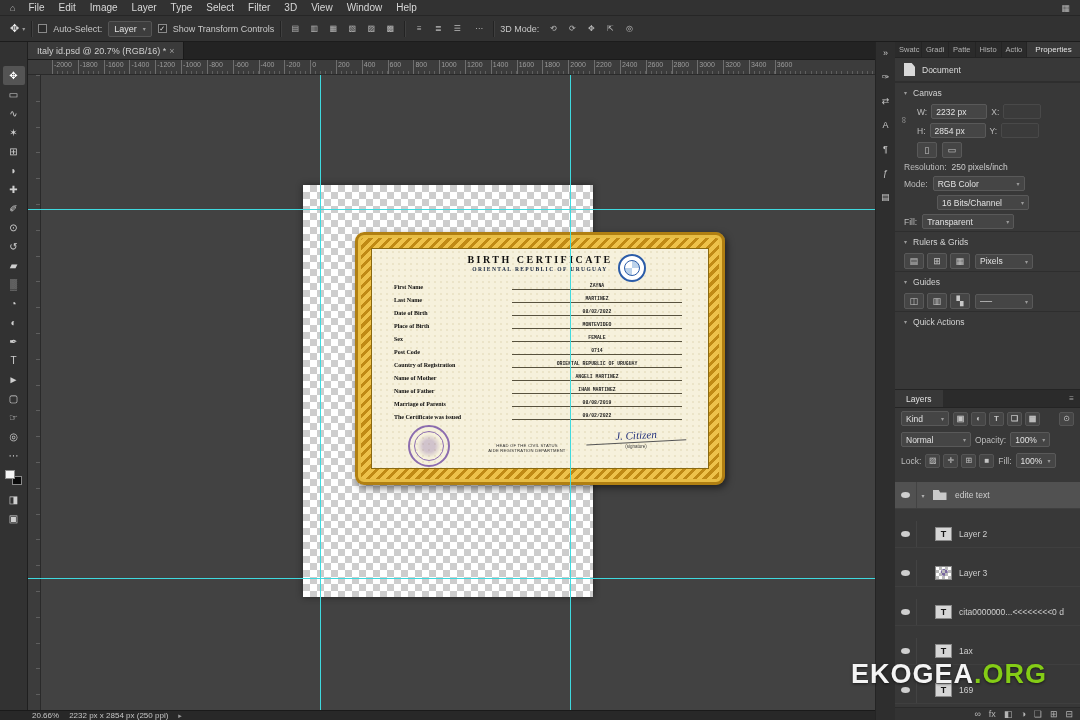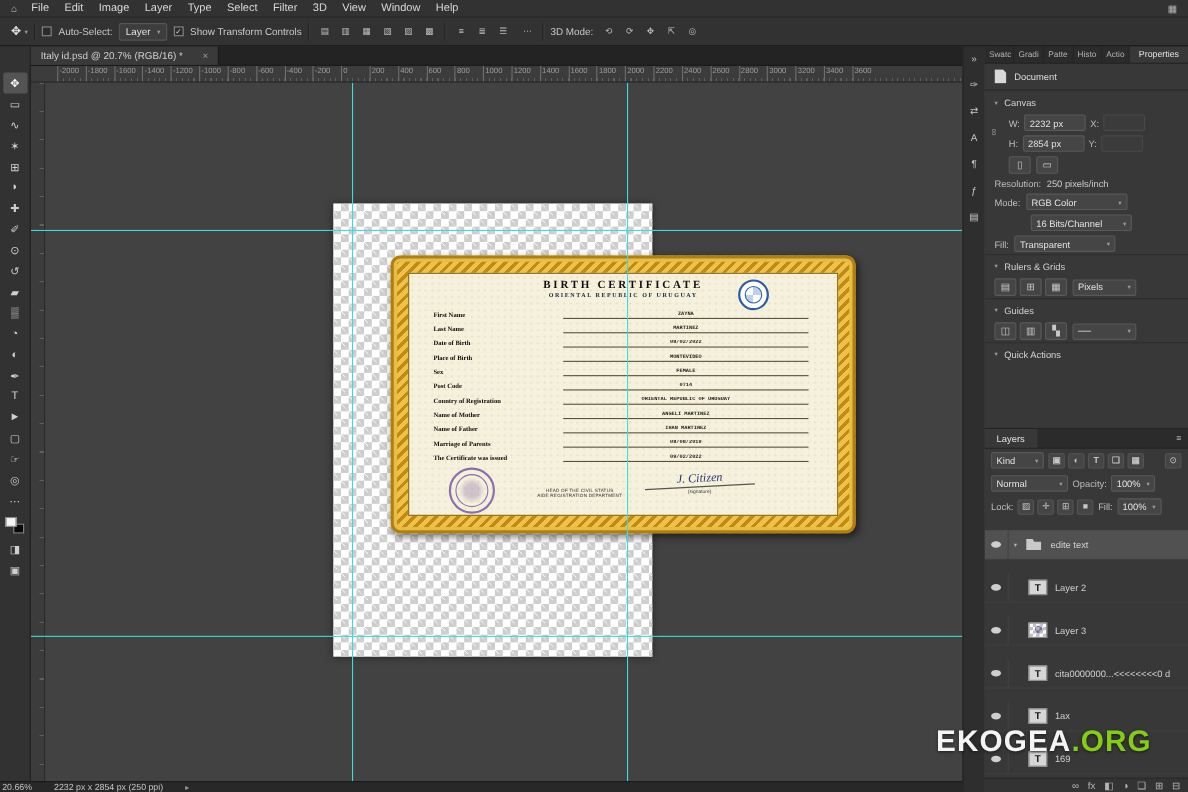--- a/index.html
+++ b/index.html
@@ -20,21 +20,21 @@
   .tool-current{font-size:11px;color:#e6e6e6;}
   .mini-caret{font-size:6px;color:#9a9a9a;margin-left:-3px;}
   .checkbox{width:9px;height:9px;border:1px solid #8a8a8a;background:#2b2b2b;display:inline-flex;align-items:center;justify-content:center;font-size:7px;color:#ddd;flex:none;}
   .dropdown{display:inline-flex;align-items:center;gap:6px;background:#3d3d3d;border:1px solid #555;border-radius:2px;height:16px;padding:0 5px;color:#e0e0e0;}
   .dd-caret{font-size:6px;color:#9a9a9a;}
   .icon-group{display:flex;gap:3px;}
   .icon-btn{display:inline-flex;align-items:center;justify-content:center;width:16px;height:15px;color:#bdbdbd;font-size:8px;border-radius:2px;}
 
   
   .tabbar{position:absolute;left:28px;top:42px;width:847px;height:18px;background:#232323;border-bottom:1px solid #1a1a1a;display:flex;z-index:10;}
-  .doc-tab{display:flex;align-items:center;gap:18px;height:100%;padding:0 9px;background:#3a3a3a;color:#cfcfcf;font-size:9px;border-right:1px solid #1a1a1a;white-space:nowrap;}
+  .doc-tab{display:flex;align-items:center;gap:3px;height:100%;padding:0 9px;background:#3a3a3a;color:#cfcfcf;font-size:9px;border-right:1px solid #1a1a1a;white-space:nowrap;}
   .doc-tab .close{color:#9a9a9a;font-size:9px;}
 
   
   .toolbar{position:absolute;left:0;top:42px;width:28px;height:668px;background:#323232;border-right:1px solid #1f1f1f;display:flex;flex-direction:column;align-items:center;padding-top:24px;z-index:10;}
   .tools{display:flex;flex-direction:column;align-items:center;}
   .tool{width:22px;height:19px;display:flex;align-items:center;justify-content:center;color:#cfcfcf;font-size:10px;border-radius:2px;}
   .tool.selected{background:#545454;color:#fff;}
   .swatches{position:relative;width:17px;height:15px;margin:5px 0;}
   .swatch-bg{position:absolute;right:0;bottom:0;width:10px;height:9px;background:#0a0a0a;border:1px solid #8a8a8a;}
   .swatch-fg{position:absolute;left:0;top:0;width:10px;height:9px;background:#f5f5f5;border:1px solid #8a8a8a;}
@@ -49,21 +49,21 @@
   .canvas{position:absolute;left:28px;top:75px;width:847px;height:635px;background:#424242;overflow:hidden;z-index:5;}
   .vruler{position:absolute;left:0;top:0;bottom:0;width:13px;background:#3c3c3c;border-right:1px solid #2a2a2a;
     background-image:repeating-linear-gradient(to bottom,#5f5f5f 0 1px,transparent 1px 25.8px);background-size:4px 100%;background-repeat:no-repeat;background-position:right 0;}
   .doc{position:absolute;left:275px;top:110px;width:290px;height:412px;background-color:#fff;
     background-image:linear-gradient(45deg,#cdcdcd 25%,transparent 25%,transparent 75%,#cdcdcd 75%),linear-gradient(45deg,#cdcdcd 25%,transparent 25%,transparent 75%,#cdcdcd 75%);
     background-size:14px 14px;background-position:0 0,7px 7px;box-shadow:0 0 7px rgba(0,0,0,.45);}
   .guide-v{position:absolute;top:0;bottom:0;width:1px;background:#3fd9de;z-index:6;}
   .guide-h{position:absolute;left:0;right:0;height:1px;background:#3fd9de;z-index:6;}
 
   
-  .cert{position:absolute;left:327px;top:157px;width:423px;height:253px;z-index:4;border-radius:9px;
+  .cert{position:absolute;left:327px;top:157px;width:370px;height:253px;z-index:4;border-radius:9px;
     background-color:#dda928;background-image:repeating-linear-gradient(135deg,#c08a14 0 3px,#eec24a 3px 7px);
     box-shadow:inset 0 0 0 3px #b07f12,inset 0 0 0 6px #e8bd44,2px 3px 7px rgba(0,0,0,.5);}
   .cert-inner{position:absolute;inset:16px;background:#f6f1dc;border:1px solid #8a6a10;
     background-image:radial-gradient(rgba(170,150,80,.14) 1px,transparent 1px);background-size:6px 6px;}
   .cert-title{margin-top:5px;text-align:center;font-family:"Liberation Serif",serif;font-weight:bold;font-size:10px;letter-spacing:2.5px;color:#101010;}
   .cert-subtitle{text-align:center;font-family:"Liberation Serif",serif;font-weight:bold;font-size:5.5px;letter-spacing:1.4px;color:#15243f;margin-top:1px;}
   .cert-emblem{position:absolute;right:62px;top:5px;width:28px;height:28px;border-radius:50%;border:2px solid #2b5ca8;background:#fff;display:flex;align-items:center;justify-content:center;}
   .emb-core{width:16px;height:16px;border-radius:50%;border:1px solid #2b5ca8;
     background:conic-gradient(#bcd2ea 0 90deg,#fff 90deg 180deg,#bcd2ea 180deg 270deg,#fff 270deg 360deg);}
   .cert-fields{margin:5px 26px 0 22px;}
@@ -71,21 +71,21 @@
   .cert-label{width:118px;font-family:"Liberation Serif",serif;font-weight:bold;font-size:6px;color:#0a0a0a;white-space:nowrap;}
   .cert-value{flex:1;border-bottom:1px solid #58523e;text-align:center;font-family:"Liberation Mono","DejaVu Sans Mono",monospace;font-weight:bold;font-size:4.8px;color:#1c1c1c;padding-bottom:1px;white-space:nowrap;overflow:hidden;}
   .cert-stamp{position:absolute;left:36px;top:176px;width:42px;height:42px;border:2px solid #7a57a8;border-radius:50%;opacity:.85;}
   .cert-stamp::after{content:"";position:absolute;inset:4px;border:1px solid #7a57a8;border-radius:50%;background:radial-gradient(circle,rgba(122,87,168,.35) 0 30%,transparent 60%);}
   .cert-office{position:absolute;left:100px;top:194px;width:110px;text-align:center;font-size:4.2px;color:#2e2e2e;letter-spacing:.2px;line-height:5.4px;}
   .cert-sig-block{position:absolute;left:214px;top:180px;width:100px;text-align:center;}
   .cert-sig{font-family:"Liberation Serif",serif;font-style:italic;font-size:11px;color:#27357e;transform:rotate(-3deg);border-bottom:1px solid #555;padding-bottom:1px;}
   .cert-sig-caption{font-size:4.5px;color:#3a3a3a;margin-top:1px;}
 
   
-  .statusbar{position:absolute;left:0;bottom:0;width:875px;height:10px;background:#282828;border-top:1px solid #1a1a1a;display:flex;align-items:center;gap:20px;padding-left:2px;font-size:8px;color:#c5c5c5;z-index:11;}
+  .statusbar{position:absolute;left:0;bottom:0;width:875px;height:10px;background:#282828;border-top:1px solid #1a1a1a;display:flex;align-items:center;gap:10px;padding-left:32px;font-size:8px;color:#c5c5c5;z-index:11;}
   .statusbar .arrow{color:#9a9a9a;font-size:7px;}
 
   
   .rightstrip{position:absolute;left:875px;top:42px;width:20px;bottom:0;background:#2e2e2e;border-left:1px solid #242424;display:flex;flex-direction:column;align-items:center;gap:11px;padding-top:4px;z-index:12;}
   .rs-icon{width:16px;height:13px;display:flex;align-items:center;justify-content:center;color:#c8c8c8;font-size:9px;}
 
   
   .rightpanels{position:absolute;left:895px;top:42px;width:185px;bottom:0;background:#383838;z-index:12;}
   .ptabs{position:absolute;top:0;left:0;right:0;height:16px;background:#2b2b2b;border-bottom:1px solid #242424;display:flex;align-items:stretch;overflow:hidden;}
   .ptab-list{display:flex;justify-content:flex-end;}

